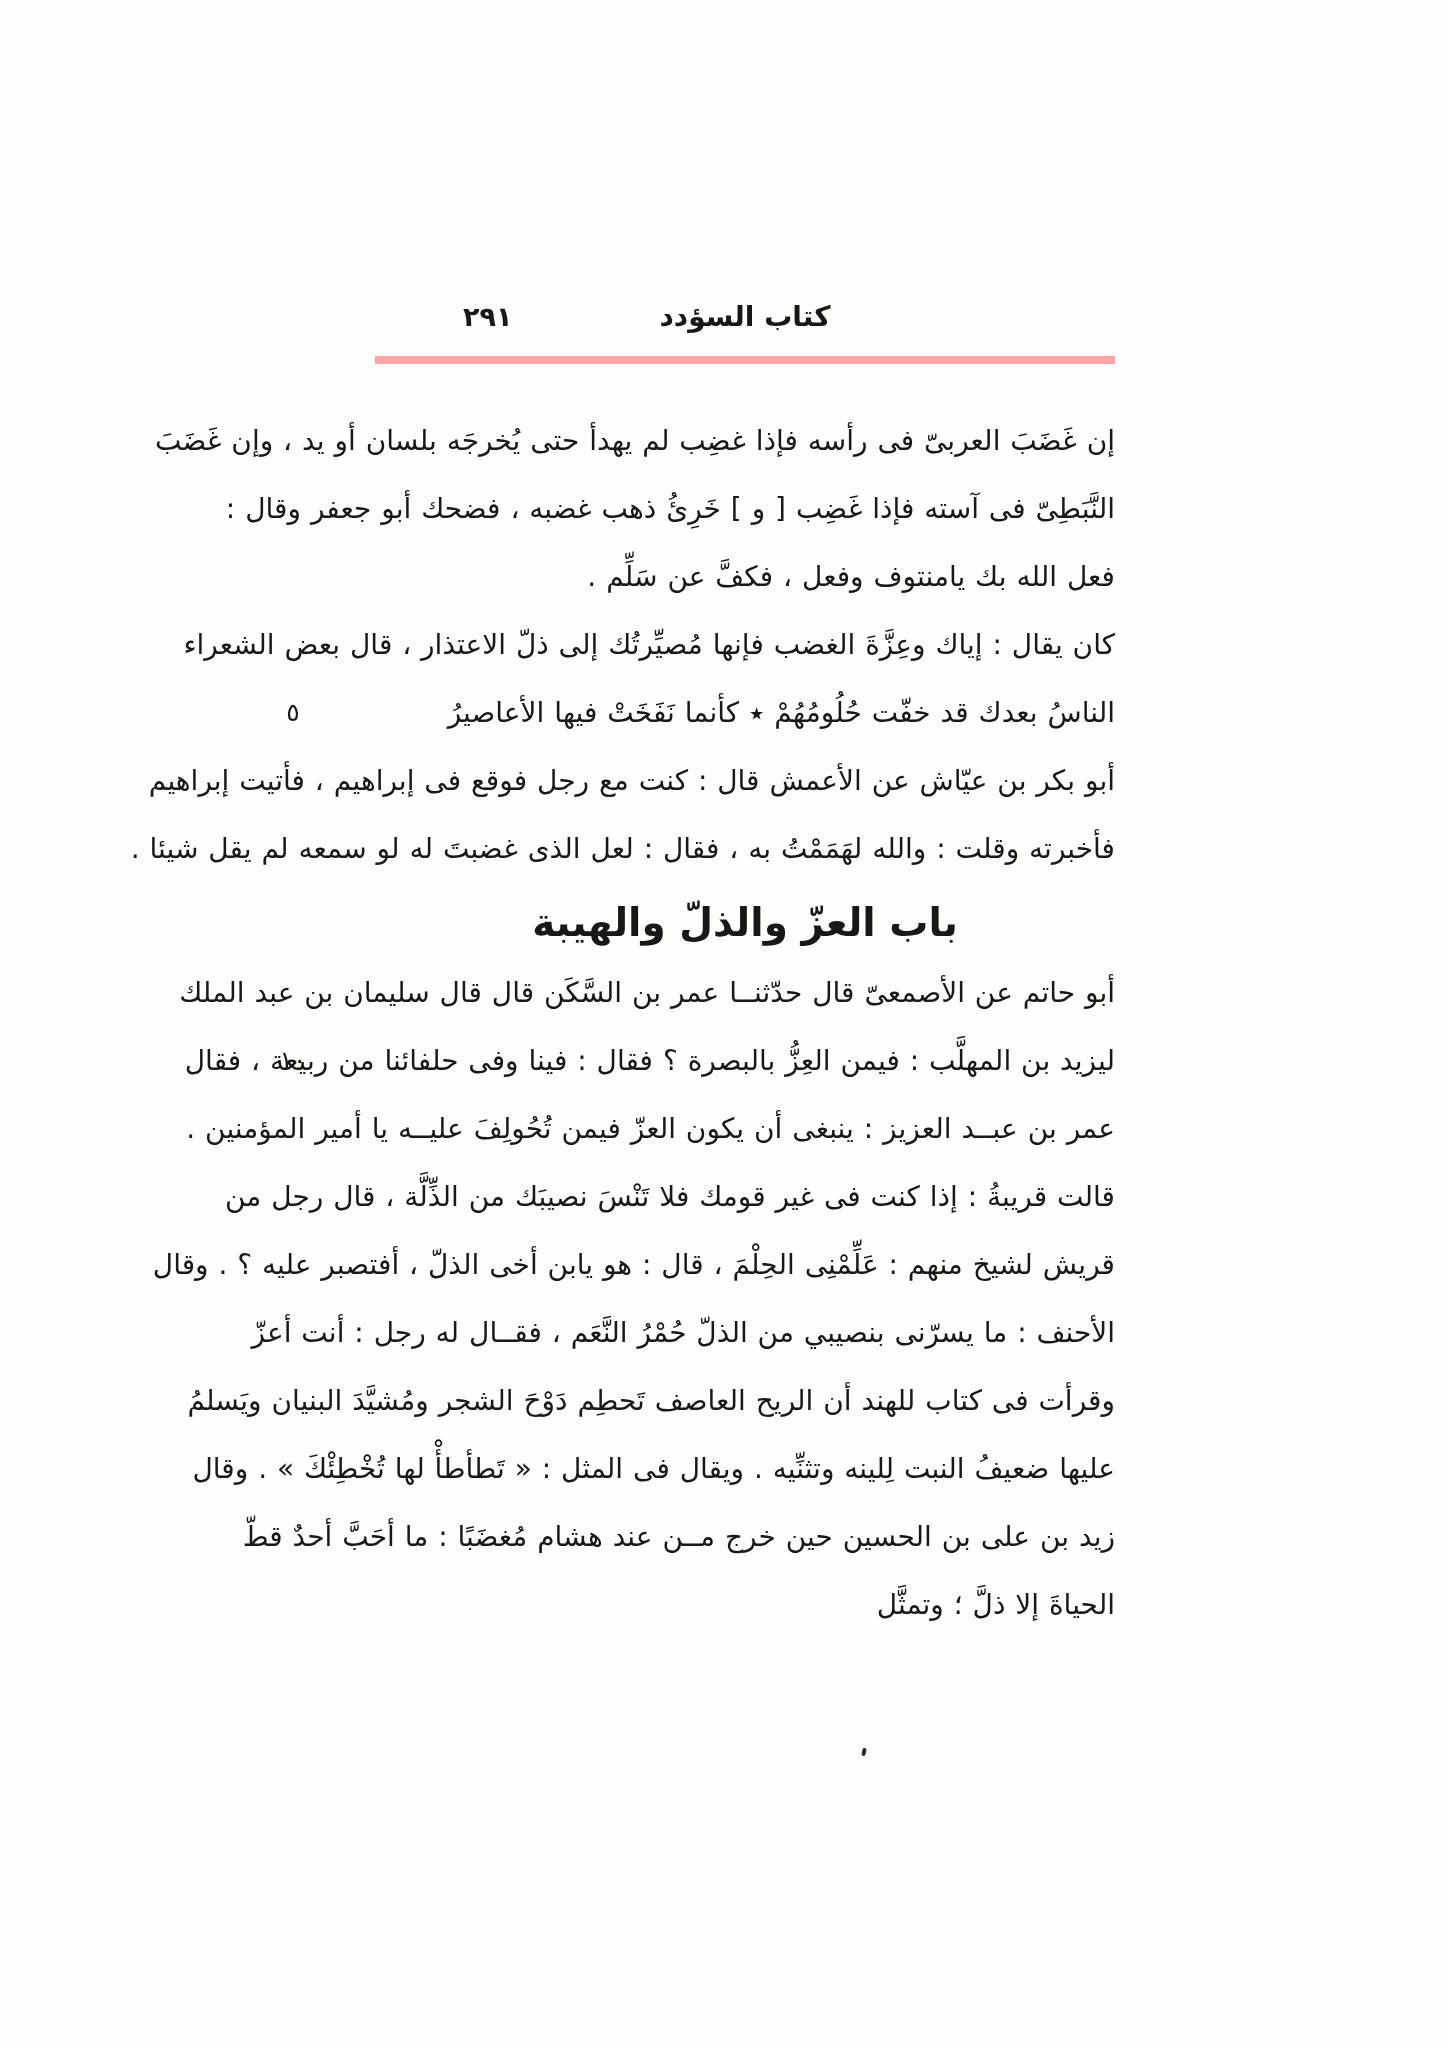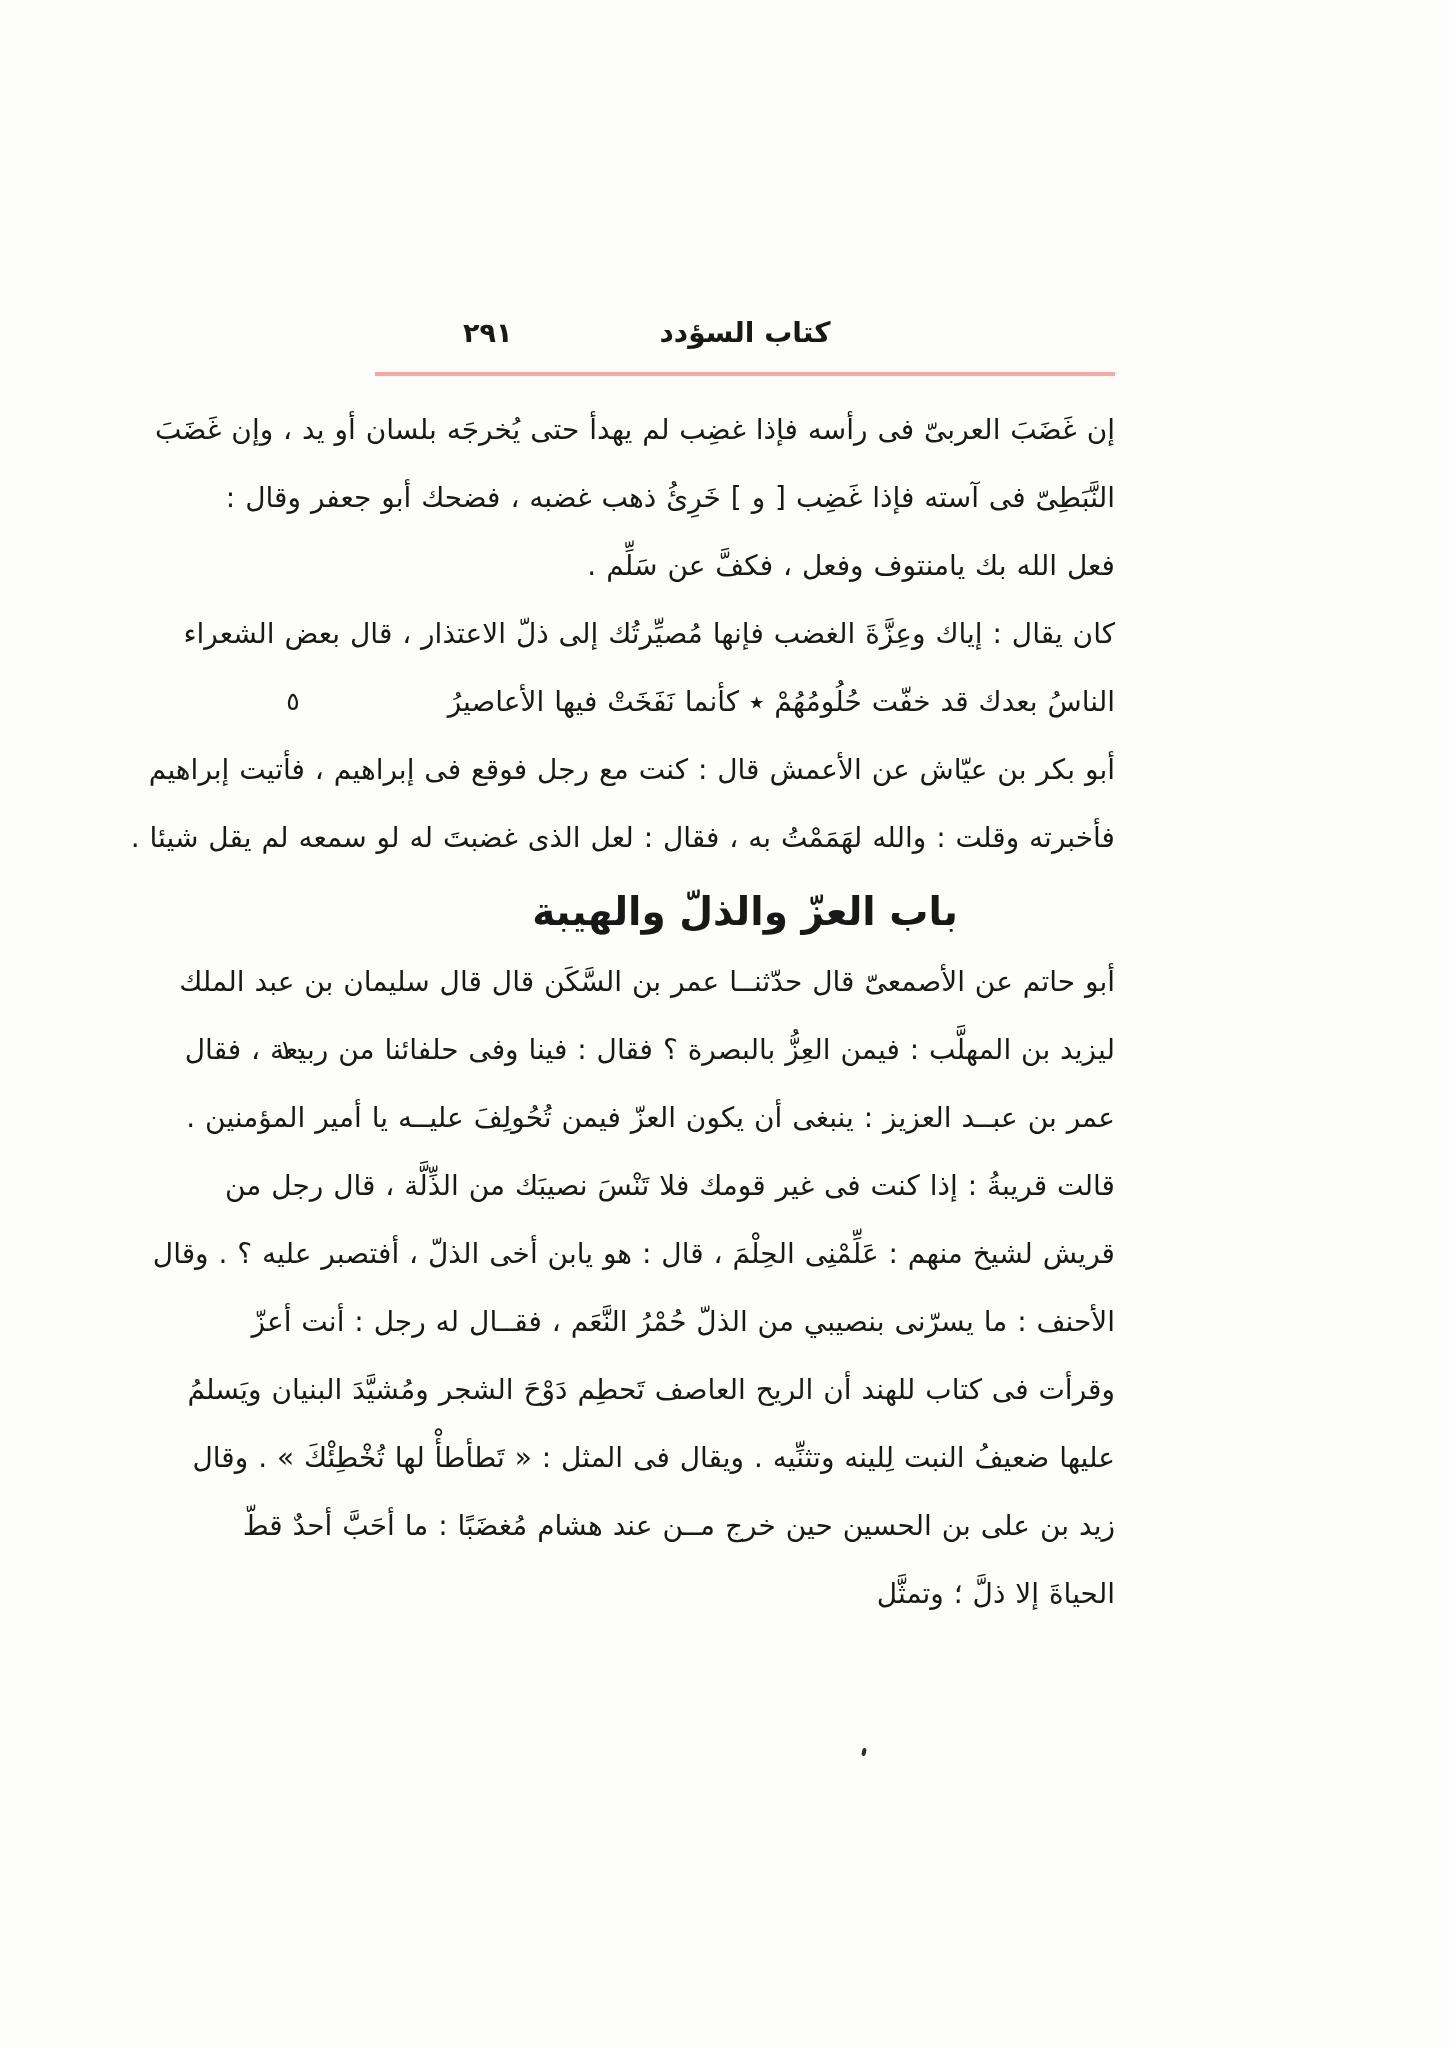--- a/index.html
+++ b/index.html
@@ -6,37 +6,37 @@
   .page {
     position:relative;
     width:1449px; height:2047px;
     background:#fdfdfb;
     color:#181818;
     font-family:"DejaVu Sans", sans-serif;
     overflow:hidden;
   }
   
   .header {
-    position:absolute; top:304px; left:375px; width:740px; height:68px;
-    border-bottom:4px solid #fca5a5;
+    position:absolute; top:288px; left:375px; width:740px; height:68px;
+    border-bottom:8px solid #fca5a5;
     direction:rtl;
   }
   .header .title {
     display:block; text-align:center;
     font-size:28px; font-weight:bold; line-height:58px;
     letter-spacing:0;
   }
   .header .pageno {
     position:absolute; left:88px; top:0;
     font-size:27px; font-weight:bold; line-height:58px;
     direction:ltr;
   }
   
   .lines {
-    position:absolute; top:396px; left:375px; width:740px;
+    position:absolute; top:407px; left:375px; width:740px;
     direction:rtl;
   }
   .line {
     position:relative;
     height:68px; line-height:68px;
     font-size:28px;
     text-align:right;
     white-space:nowrap;
     word-spacing:1px;
   }

